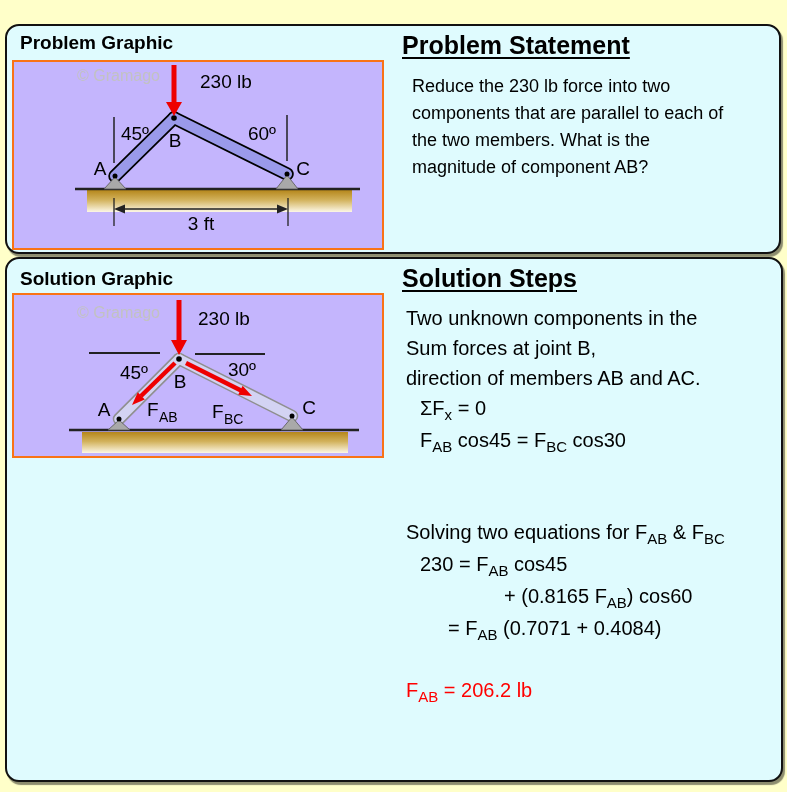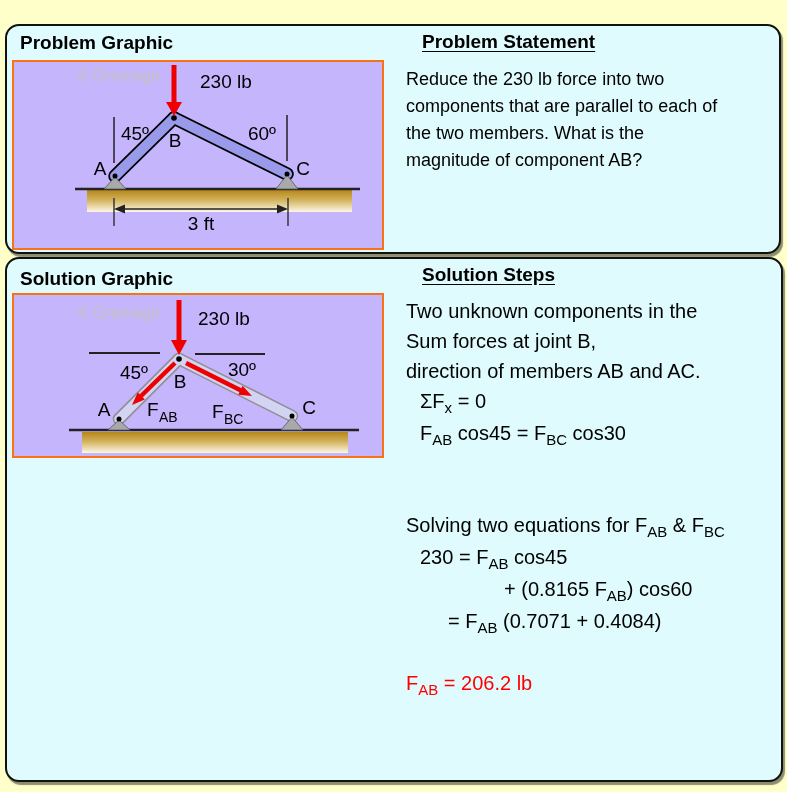--- a/index.html
+++ b/index.html
@@ -22,25 +22,25 @@
   }
   .panel-top .panel-title{top:6px;}
   .panel-bottom .panel-title{top:9px;}
   .graphic-box{
     position:absolute;left:5px;background:#c4b5fd;border:2px solid #f97316;
   }
   .box-top{top:34px;width:368px;height:186px;}
   .box-bottom{top:34px;width:368px;height:161px;}
   .text-col{position:absolute;left:395px;top:5px;width:380px;}
   .block-title{
-    font-size:19px;font-weight:bold;text-decoration:underline;
-    text-underline-offset:3px;white-space:nowrap;margin-left:20px;
+    font-size:25px;font-weight:bold;text-decoration:underline;
+    text-underline-offset:3px;white-space:nowrap;
   }
   .statement-lines{margin-top:13px;font-size:18px;}
-  .statement-lines .line{line-height:27px;white-space:nowrap;padding-left:4px;}
+  .statement-lines .line{line-height:27px;white-space:nowrap;padding-left:4px;margin-left:6px;}
   .steps-lines{margin-top:10px;font-size:20px;}
   .steps-lines .line{line-height:30px;white-space:nowrap;padding-left:4px;}
   .steps-lines .ind1{padding-left:18px;}
   .steps-lines .ind2{padding-left:46px;}
   .steps-lines .ind3{padding-left:102px;}
   .sub{font-size:15px;position:relative;top:5px;}
   svg{display:block;}
   svg text{font-family:"Liberation Sans",sans-serif;font-size:19px;fill:#000;}
   text.watermark{font-size:16px;fill:#C2C2C2;}
   text.sub-svg{font-size:14px;}

